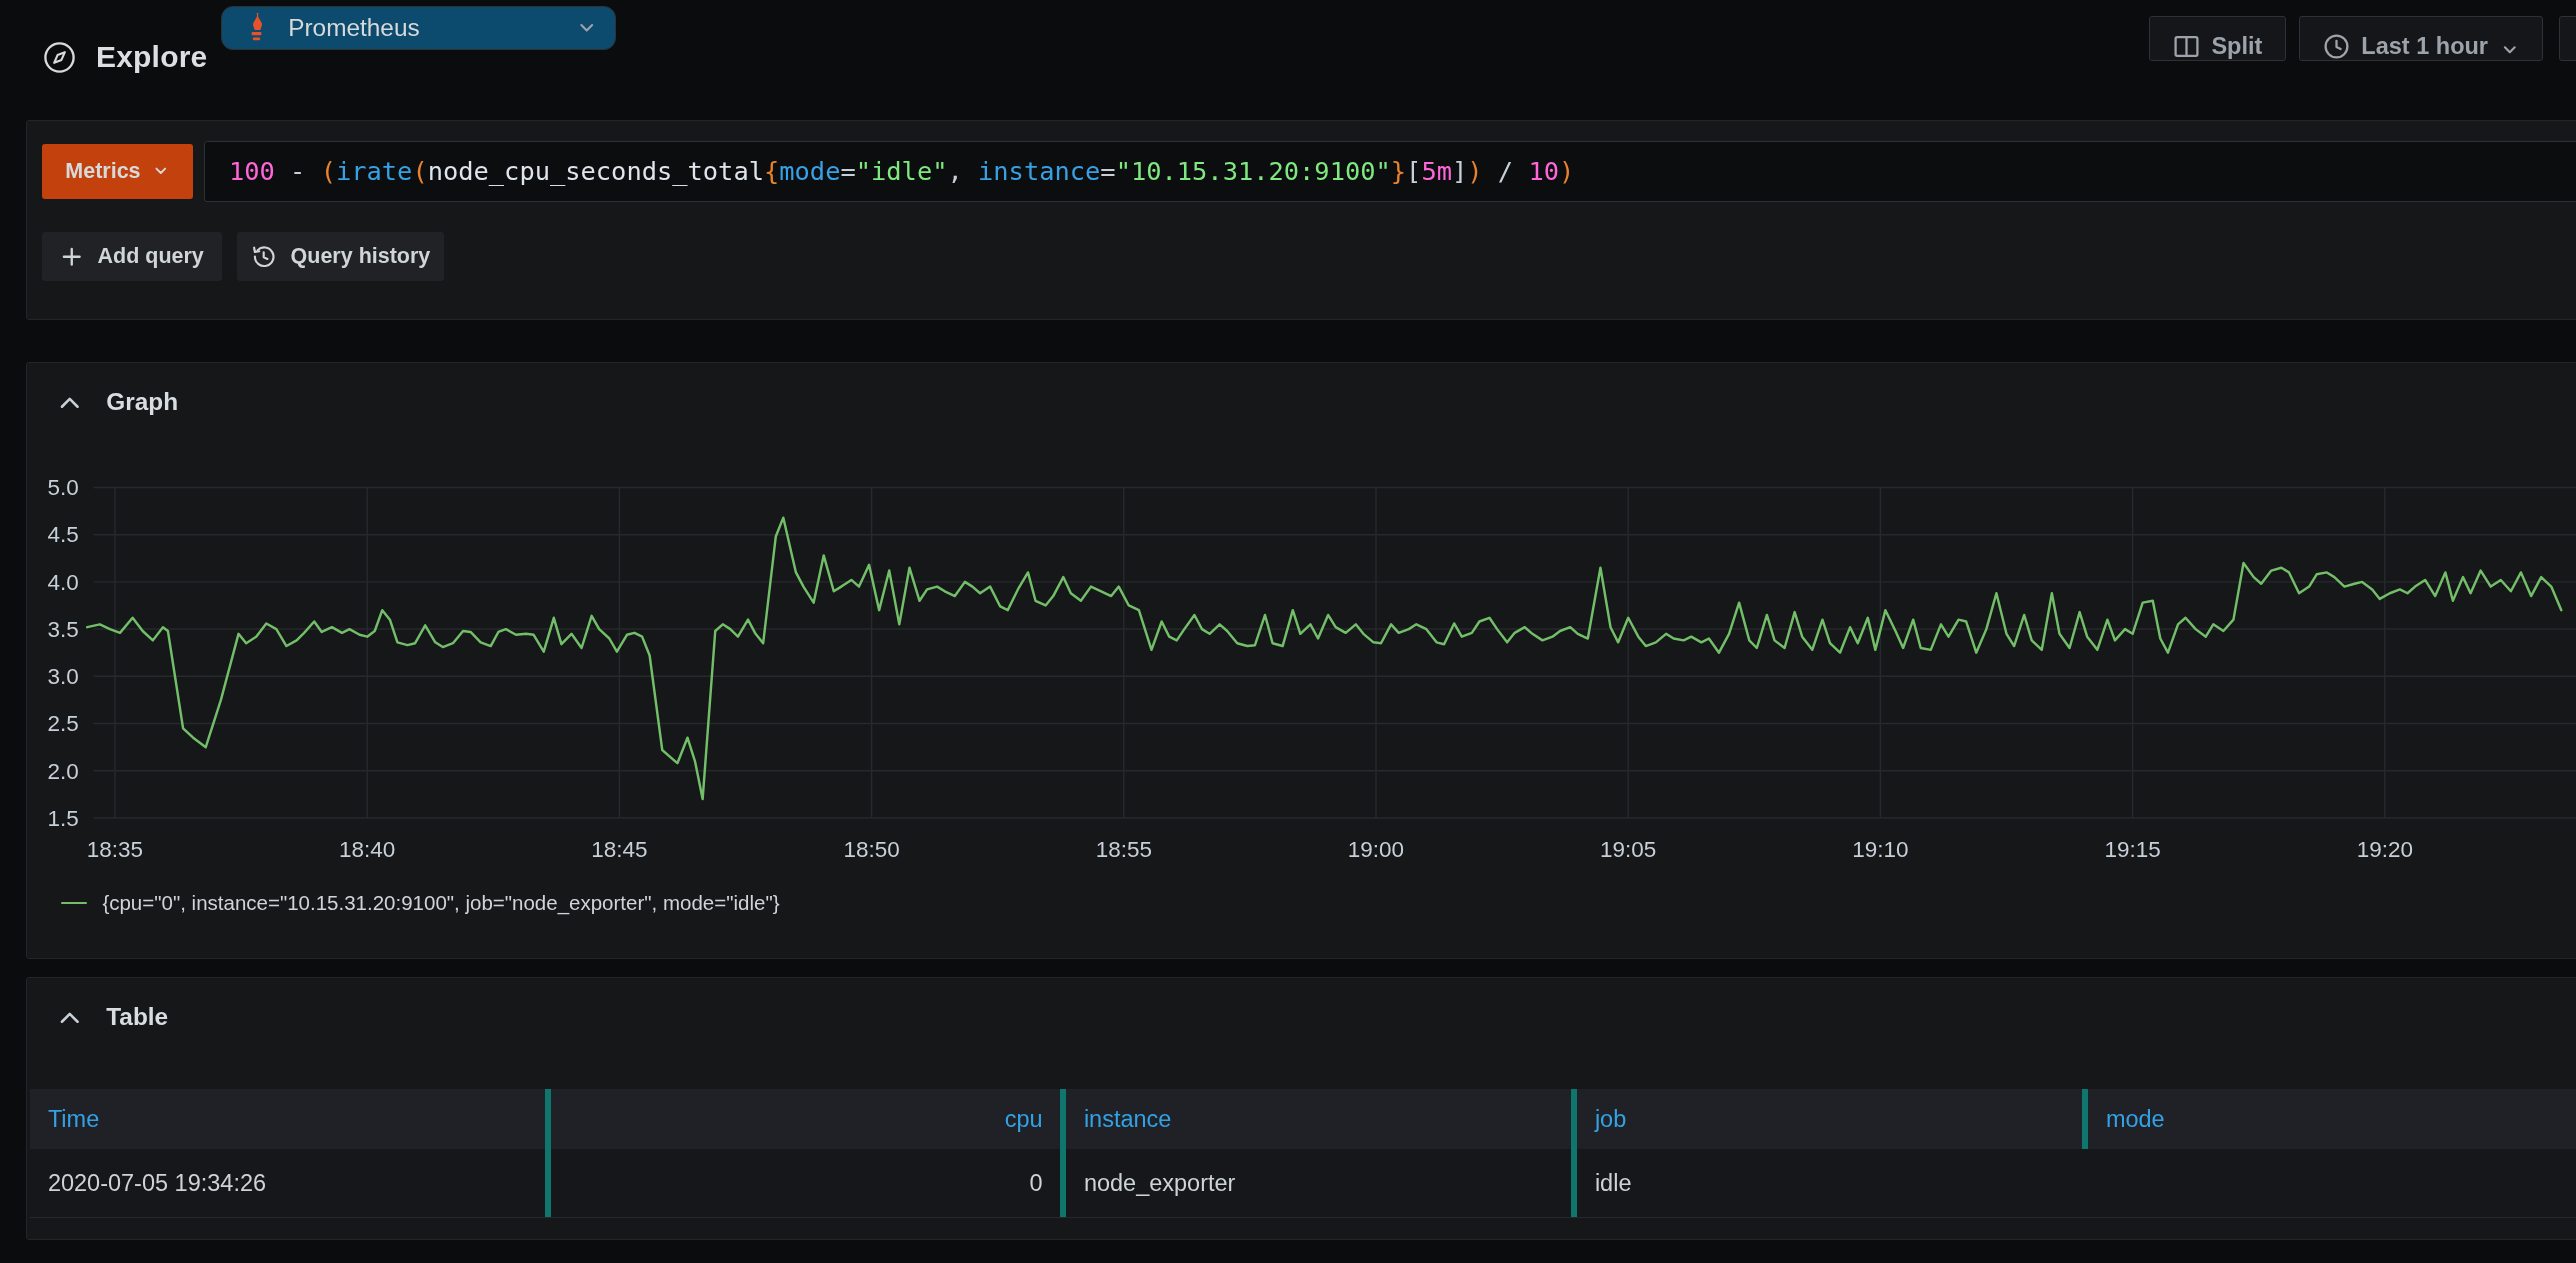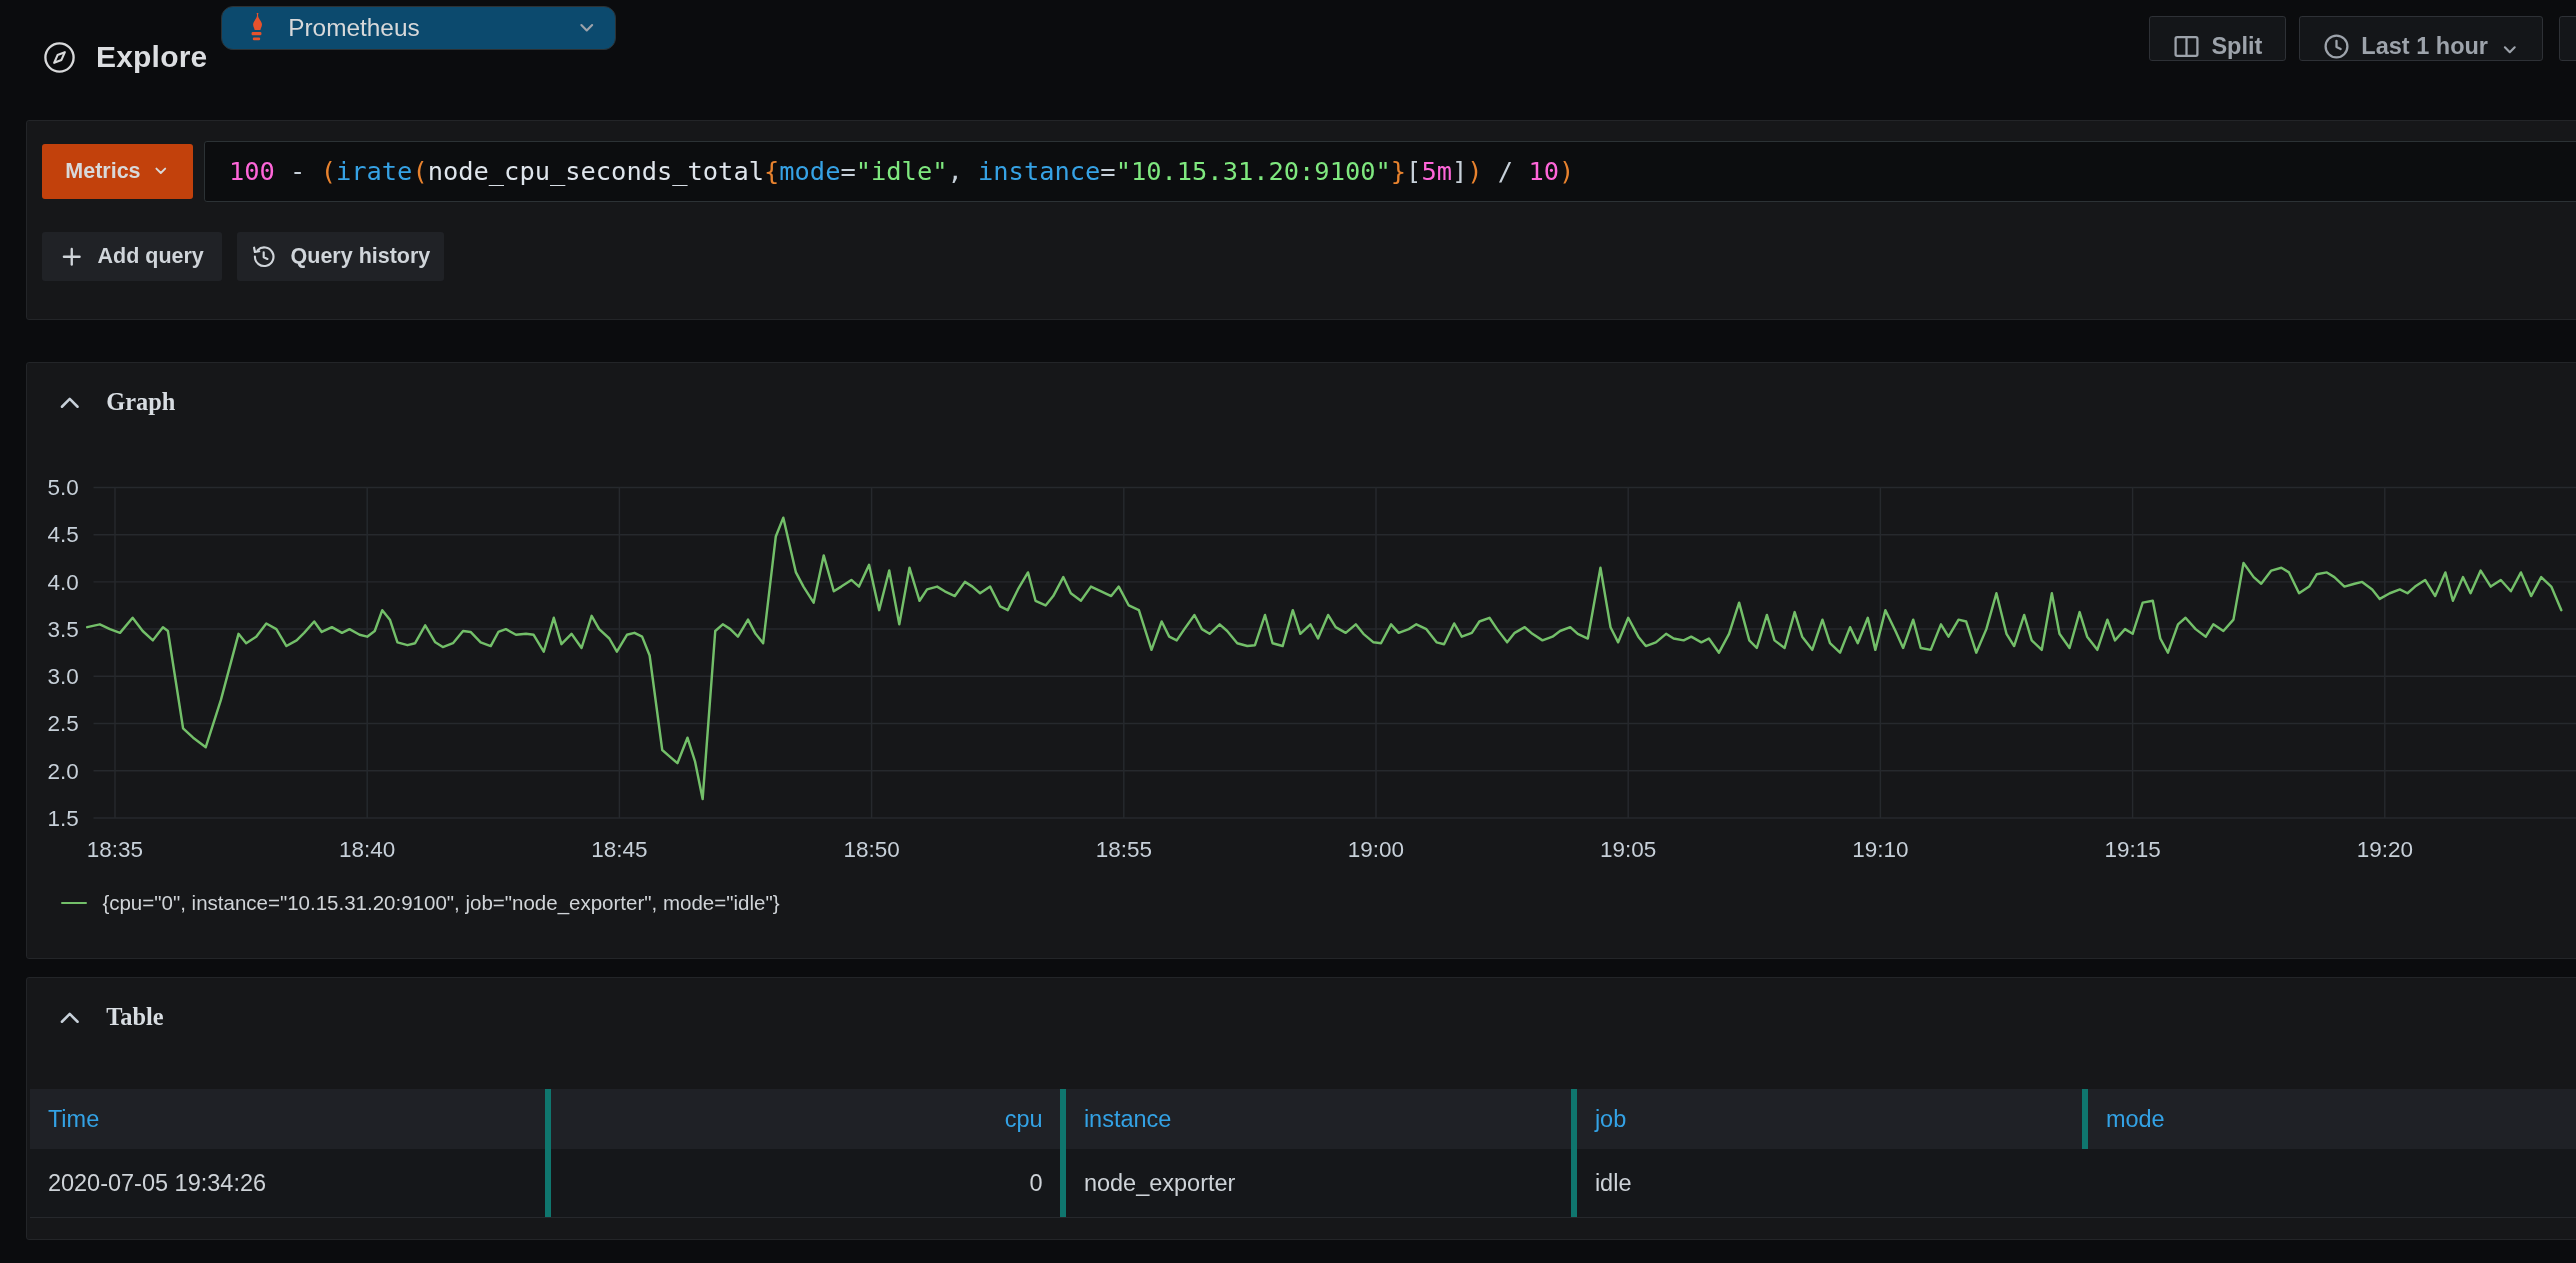--- a/index.html
+++ b/index.html
@@ -29,21 +29,21 @@
   .btn-time  { left:2299px; width:244px; }
   .btn-sliver{ left:2559px; width:39px; }
   
   .panel {
     position:absolute; left:26.4px; width:2569px; background:#161719;
     border:1px solid #232528; border-radius:2.9px;
   }
   .panel-query { top:120px; height:200px; }
   .panel-graph { top:362px; height:597px; }
   .panel-table { top:977px; height:263px; }
-  .section-head { position:absolute; left:32px; top:25.4px; display:flex; gap:25.4px; cursor:pointer;font-family:Liberation Serif, serif; }
+  .section-head { position:absolute; left:32px; top:25.4px; display:flex; gap:25.4px; cursor:pointer; }
   .section-head .sec-title { font-size:24.4px; font-weight:700; color:#d8dde2; }
   
   .metrics-btn {
     position:absolute; left:14.7px; top:22.5px; width:151px; height:55px;
     background:#c2410c; border-radius:2.9px; display:flex; align-items:center;
     justify-content:center; gap:11.7px; font-size:21.5px; font-weight:600; color:#d8d9da; cursor:pointer;
   }
   .query-field {
     position:absolute; left:177px; top:19.6px; height:61px; width:2396px;
     background:#0c0d0f; border:1px solid #2c3235; border-radius:2.9px;

